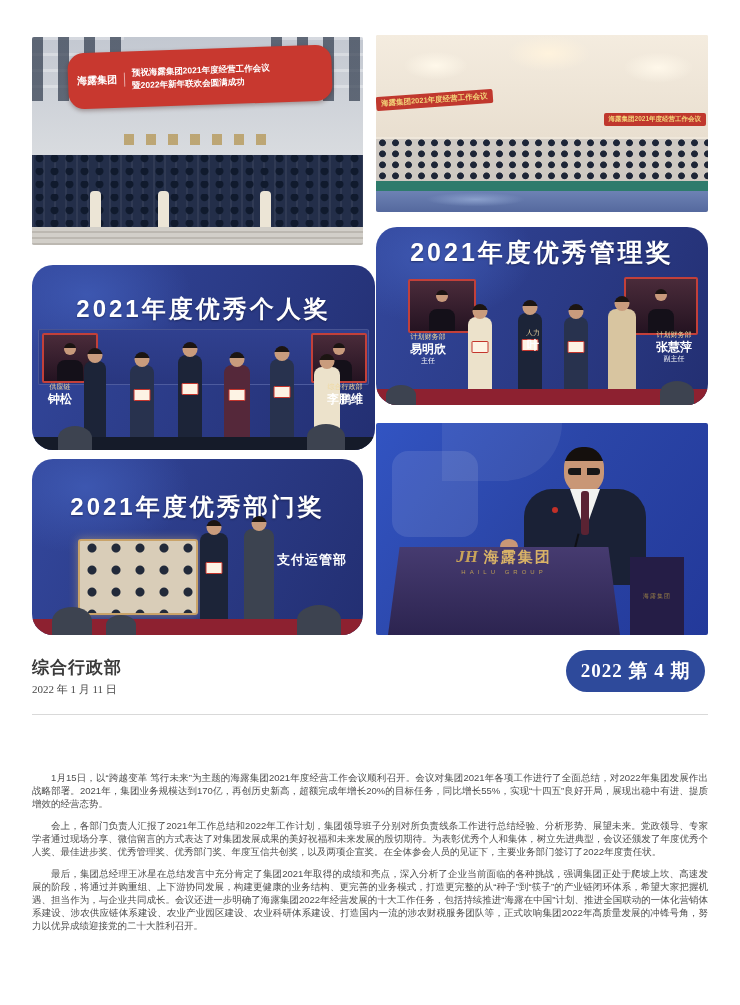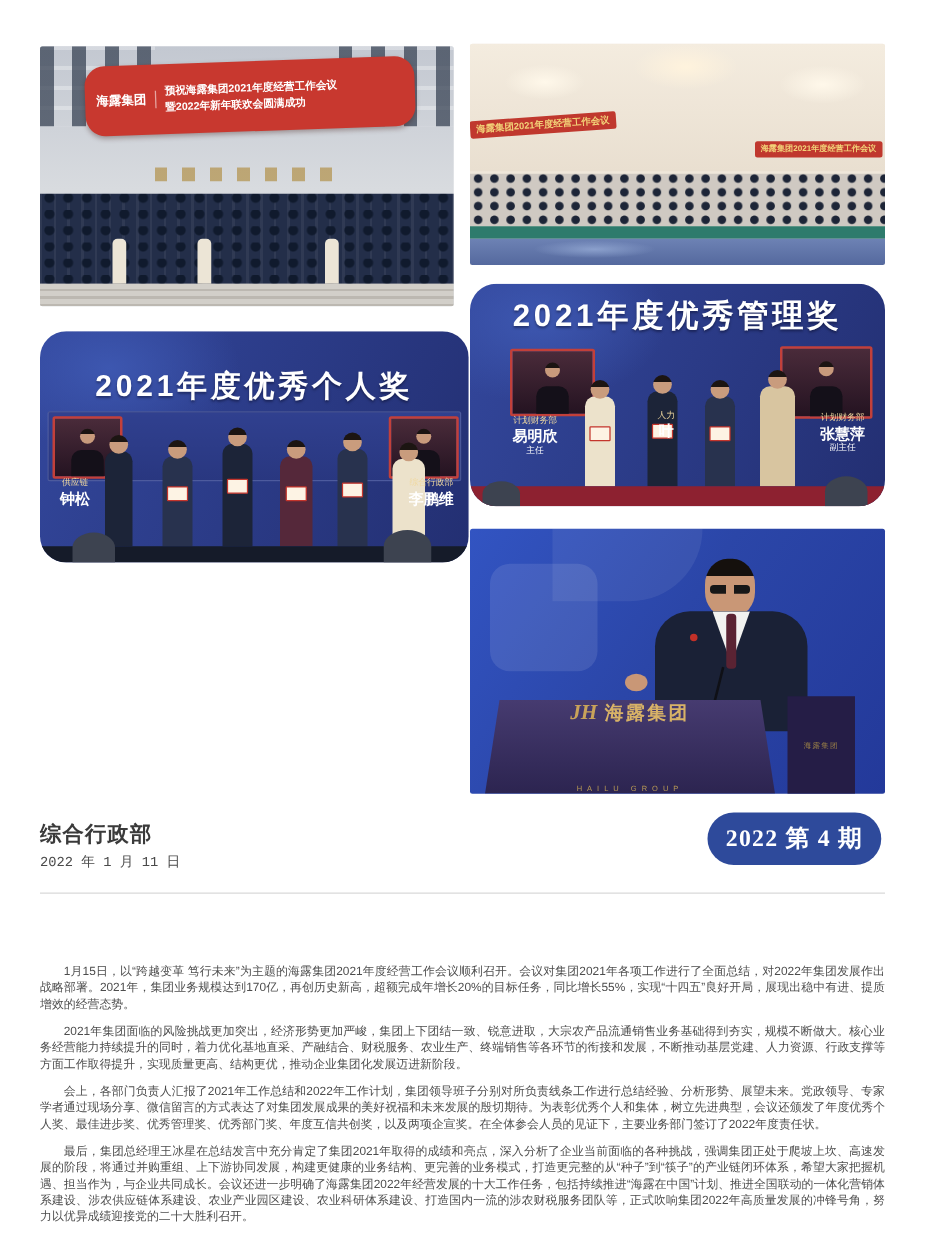--- a/index.html
+++ b/index.html
@@ -107,38 +107,38 @@
   .spk-body{position:absolute;left:148px;top:66px;width:122px;height:96px;border-radius:28px 28px 0 0;
           background:#1a2136;}
   .spk-body::before{content:"";position:absolute;left:50%;top:0;transform:translateX(-50%);
           width:30px;height:42px;background:#f2f2f0;clip-path:polygon(0 0,100% 0,50% 100%);}
   .spk-body::after{content:"";position:absolute;left:50%;top:2px;transform:translateX(-50%);
           width:8px;height:44px;background:#5a2333;border-radius:3px;}
   .pin{position:absolute;left:176px;top:84px;width:6px;height:6px;border-radius:50%;background:#c23028;}
   .hand{position:absolute;left:124px;top:116px;width:18px;height:14px;border-radius:50%;background:#c99776;}
   .mic{position:absolute;left:196px;top:110px;width:2px;height:46px;background:#0f1016;
           transform:rotate(14deg);}
-  .podium{position:absolute;left:12px;bottom:0;width:232px;height:75px;
+  .podium{position:absolute;left:12px;bottom:0;width:232px;height:88px;
           background:linear-gradient(#463b70,#2c2450);
           clip-path:polygon(5% 0,95% 0,100% 100%,0 100%);
-          display:flex;flex-direction:column;align-items:center;justify-content:space-between;gap:2px;}
+          display:flex;flex-direction:column;align-items:center;justify-content:flex-start;gap:2px;}
   .pod-row{display:flex;align-items:center;gap:6px;}
   .pod-logo{color:#c9a35a;font-family:"Liberation Serif",serif;font-size:17px;font-weight:bold;
           font-style:italic;}
   .pod-brand{color:#d8b267;font-family:"Liberation Serif",serif;font-size:15px;font-weight:bold;
           letter-spacing:2px;}
   .pod-sub{color:#b99a55;font-size:6px;letter-spacing:4px;}
   .pod-side{position:absolute;left:254px;bottom:0;width:54px;height:78px;background:#251d46;
           display:flex;align-items:center;justify-content:center;}
   .pod-side span{color:#9b8147;font-size:6px;letter-spacing:1px;}
 
   
   .dept-name{position:absolute;left:32px;top:656px;font-family:"Liberation Serif",serif;
              font-size:17px;font-weight:bold;color:#3a3a3a;letter-spacing:1px;}
-  .issue-date{position:absolute;left:32px;top:682px;font-family:Liberation Mono, monospace;
+  .issue-date{position:absolute;left:32px;top:682px;font-family:Liberation Serif, serif;
              font-size:11px;color:#4a4a4a;}
   .issue-badge{position:absolute;left:566px;top:650px;width:139px;height:42px;border-radius:21px;
              background:#2e4a9b;color:#fff;display:flex;align-items:center;justify-content:center;
              font-family:"Liberation Serif",serif;font-size:19px;font-weight:bold;letter-spacing:1px;}
   .rule{position:absolute;left:32px;top:714px;width:676px;height:1px;background:#d9d9d9;}
 
   
   .headline{position:absolute;left:38px;top:735px;width:670px;margin:0;font-size:15.5px;
             font-weight:bold;color:#161616;display:flex;align-items:center;gap:7px;}
   .bullet{width:7px;height:7px;background:#111;flex:0 0 auto;}
@@ -237,20 +237,33 @@
     <div class="nb" style="right:16px;top:104px">
       <span class="d">计划财务部</span>
       <span class="n">张慧萍</span>
       <span class="t">副主任</span>
     </div>
     <div class="carpet-red"></div>
     <div class="aud" style="left:10px;width:30px;height:20px"></div>
     <div class="aud" style="right:14px;width:34px;height:24px"></div>
   </div>
 
+  <div class="photo ph-dept award">
+    <div class="award-title" style="top:32px;font-size:24px">2021年度优秀部门奖</div>
+    <div class="team-card"></div>
+    <div class="person p-dark" style="left:168px;bottom:16px;width:28px;height:86px">
+        <span class="cert"></span>
+      </div>
+    <div class="person p-gray" style="left:212px;bottom:16px;width:30px;height:90px"></div>
+    <div class="dept-winner">支付运管部</div>
+    <div class="carpet-red"></div>
+    <div class="aud" style="left:20px;width:40px;height:28px"></div>
+    <div class="aud" style="left:74px;width:30px;height:20px"></div>
+    <div class="aud" style="right:22px;width:44px;height:30px"></div>
+  </div>
 
   <div class="photo ph-spk">
     <div class="shape sh1"></div>
     <div class="shape sh2"></div>
     <div class="spk-head"></div>
     <div class="spk-body"></div>
     <span class="pin"></span>
     <span class="hand"></span>
     <div class="mic"></div>
     <div class="podium">
@@ -265,18 +278,17 @@
     </div>
   </div>
 
   <div class="dept-name">综合行政部</div>
   <div class="issue-date">2022 年 1 月 11 日</div>
   <div class="issue-badge">2022 第 4 期</div>
   <div class="rule"></div>
 
   <div class="body-text">
     <p>1月15日，以“跨越变革 笃行未来”为主题的海露集团2021年度经营工作会议顺利召开。会议对集团2021年各项工作进行了全面总结，对2022年集团发展作出战略部署。2021年，集团业务规模达到170亿，再创历史新高，超额完成年增长20%的目标任务，同比增长55%，实现“十四五”良好开局，展现出稳中有进、提质增效的经营态势。</p>
-    <p>2021年集团面临的风险挑战更加突出，经济形势更加严峻，集团上下团结一致、锐意进取，大宗农产品流通销售业务基础得到夯实，规模不断做大。核心业务经营能力持续提升的同时，着力优化基地直采、产融结合、财税服务、农业生产、终端销售等各环节的衔接和发展，不断推动基层党建、人力资源、行政支撑等方面工作取得提升，实现质量更高、结构更优，推动企业集团化发展迈进新阶段。</p>
     <p>会上，各部门负责人汇报了2021年工作总结和2022年工作计划，集团领导班子分别对所负责线条工作进行总结经验、分析形势、展望未来。党政领导、专家学者通过现场分享、微信留言的方式表达了对集团发展成果的美好祝福和未来发展的殷切期待。为表彰优秀个人和集体，树立先进典型，会议还颁发了年度优秀个人奖、最佳进步奖、优秀管理奖、优秀部门奖、年度互信共创奖，以及两项企宣奖。在全体参会人员的见证下，主要业务部门签订了2022年度责任状。</p>
     <p>最后，集团总经理王冰星在总结发言中充分肯定了集团2021年取得的成绩和亮点，深入分析了企业当前面临的各种挑战，强调集团正处于爬坡上坎、高速发展的阶段，将通过并购重组、上下游协同发展，构建更健康的业务结构、更完善的业务模式，打造更完整的从“种子”到“筷子”的产业链闭环体系，希望大家把握机遇、担当作为，与企业共同成长。会议还进一步明确了海露集团2022年经营发展的十大工作任务，包括持续推进“海露在中国”计划、推进全国联动的一体化营销体系建设、涉农供应链体系建设、农业产业园区建设、农业科研体系建设、打造国内一流的涉农财税服务团队等，正式吹响集团2022年高质量发展的冲锋号角，努力以优异成绩迎接党的二十大胜利召开。</p>
   </div>
 
 </div>
 
 </body></html>

